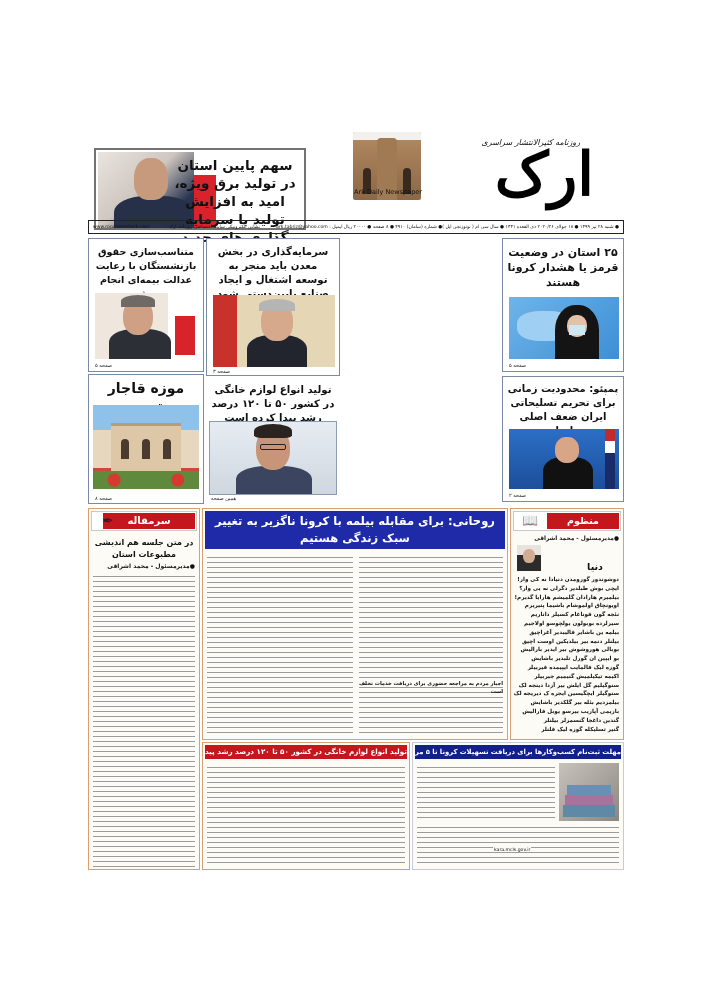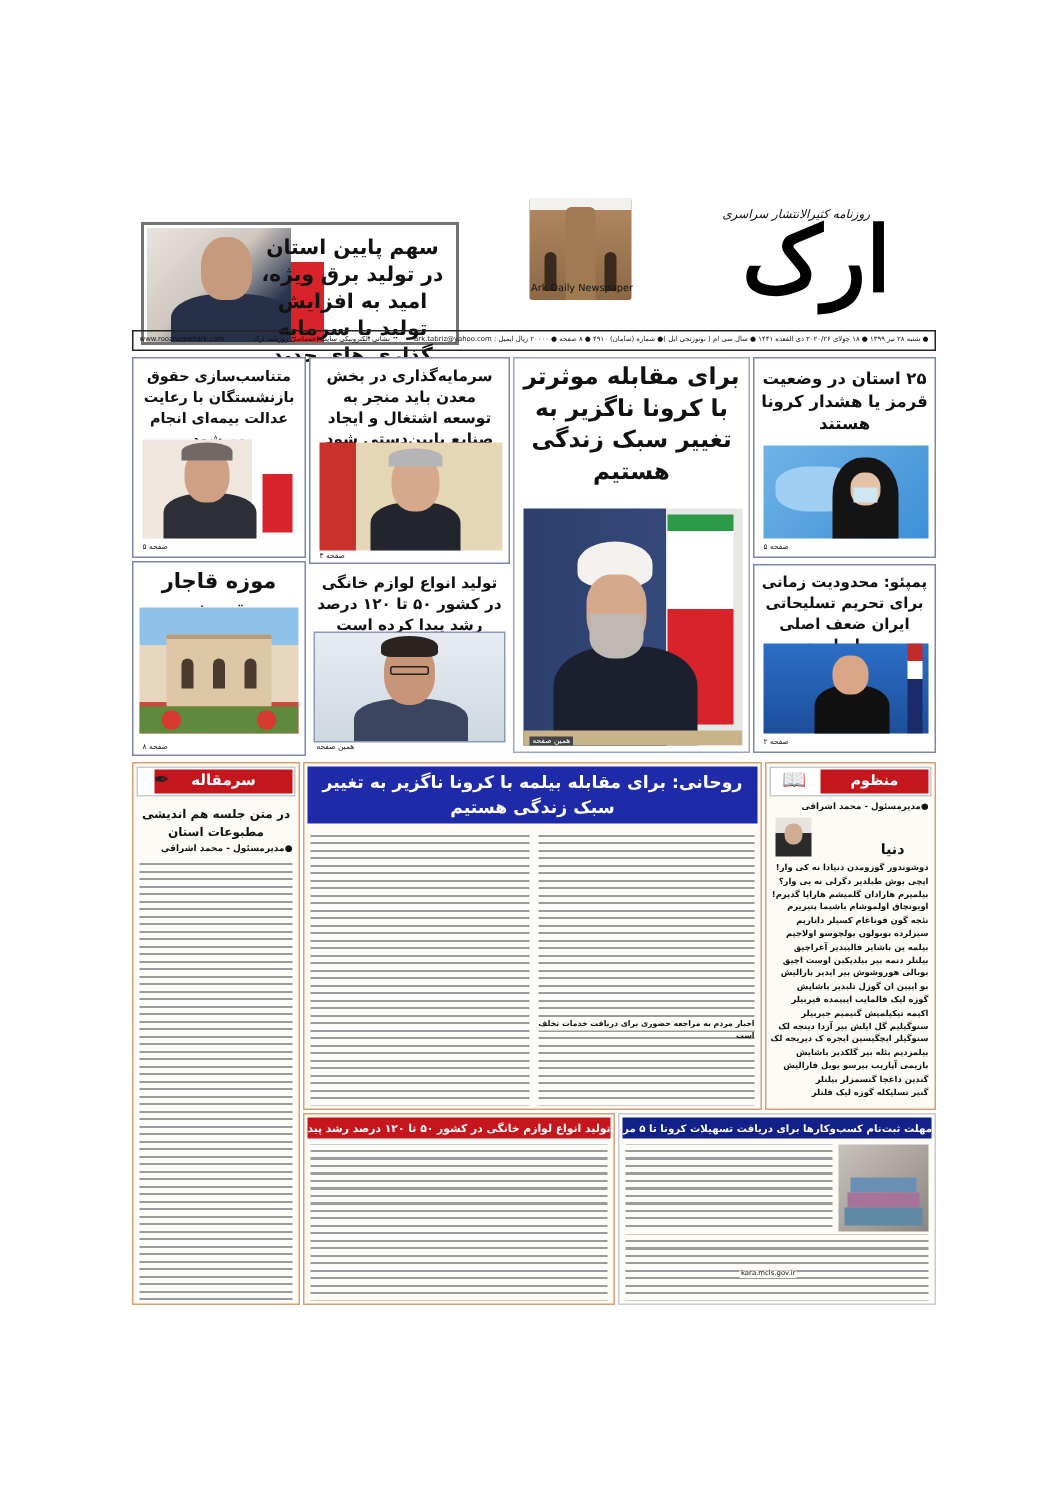--- a/index.html
+++ b/index.html
@@ -93,32 +93,20 @@
   <div class="box" style="left:414px; top:248px; width:122px; height:126px;">
     <div class="hl" style="position:absolute; left:3px; right:3px; top:5px; font-size:10px; line-height:14px;">پمپئو: محدودیت زمانی برای تحریم تسلیحاتی ایران ضعف اصلی برجام است</div>
     <div class="pic" style="left:6px; top:52px; width:110px; height:60px; background:linear-gradient(#2b6fc6,#1d4e9a);">
       <div style="position:absolute; right:4px; top:0; width:10px; height:60px; background:linear-gradient(#c12a2a 0 20%, #fff 20% 40%, #1a2b6a 40% 100%);"></div>
       <div style="position:absolute; left:34px; top:28px; width:50px; height:34px; background:#111; border-radius:40% 40% 0 0;"></div>
       <div style="position:absolute; left:46px; top:8px; width:24px; height:26px; background:#d9a587; border-radius:45%;"></div>
     </div>
     <div class="pgref" style="left:6px; bottom:3px;">صفحه ۲</div>
   </div>
 
-  <div class="box" style="left:254px; top:110px; width:158px; height:264px; border-color:#9aa6bd;">
-    <div class="hl" style="position:absolute; left:4px; right:4px; top:2px; font-size:15.5px; line-height:21px;">برای مقابله موثرتر با کرونا ناگزیر به تغییر سبک زندگی هستیم</div>
-    <div class="pic" style="left:6px; top:100px; width:146px; height:158px; background:linear-gradient(90deg,#2c3f6e 0%,#34497a 65%,#e6e6e6 65%);">
-      <div style="position:absolute; right:6px; top:4px; width:44px; height:140px; background:linear-gradient(#2c9a47 0 8%, #fff 8% 45%, #d8232a 45% 100%);"></div>
-      <div style="position:absolute; left:20px; top:92px; width:96px; height:66px; background:#1b1f2e; border-radius:40% 40% 0 0;"></div>
-      <div style="position:absolute; left:36px; top:22px; width:50px; height:30px; background:#f4f2ee; border-radius:50% 50% 30% 30%;"></div>
-      <div style="position:absolute; left:42px; top:44px; width:40px; height:48px; background:#d6a98c; border-radius:40%;"></div>
-      <div style="position:absolute; left:44px; top:70px; width:36px; height:30px; background:#bdb8b2; border-radius:0 0 45% 45%;"></div>
-      <div style="position:absolute; left:0; bottom:0; width:146px; height:10px; background:#c9b38a;"></div>
-    </div>
-    <div class="pgref" style="left:10px; bottom:4px; color:#fff; background:#444; padding:0 2px;">همین صفحه</div>
-  </div>
 
   <div class="box" style="left:118px; top:110px; width:134px; height:138px;">
     <div class="hl" style="position:absolute; left:4px; right:4px; top:6px; font-size:10.2px; line-height:14px;">سرمایه‌گذاری در بخش معدن باید منجر به توسعه اشتغال و ایجاد صنایع پایین‌دستی شود</div>
     <div class="pic" style="left:6px; top:56px; width:122px; height:72px; background:linear-gradient(90deg,#c9312b 0 20%,#e5d6b6 20%);">
       <div style="position:absolute; left:34px; top:40px; width:60px; height:34px; background:#22252d; border-radius:40% 40% 0 0;"></div>
       <div style="position:absolute; left:48px; top:8px; width:32px; height:38px; background:#d6a88c; border-radius:45%;"></div>
       <div style="position:absolute; left:46px; top:4px; width:36px; height:12px; background:#b5b5b5; border-radius:50% 50% 0 0;"></div>
     </div>
     <div class="pgref" style="left:6px; bottom:1px;">صفحه ۳</div>
   </div>

